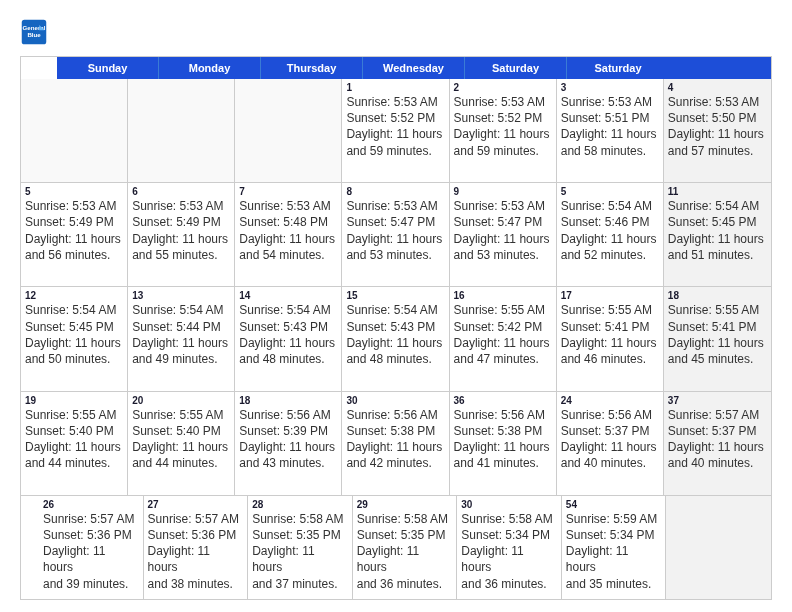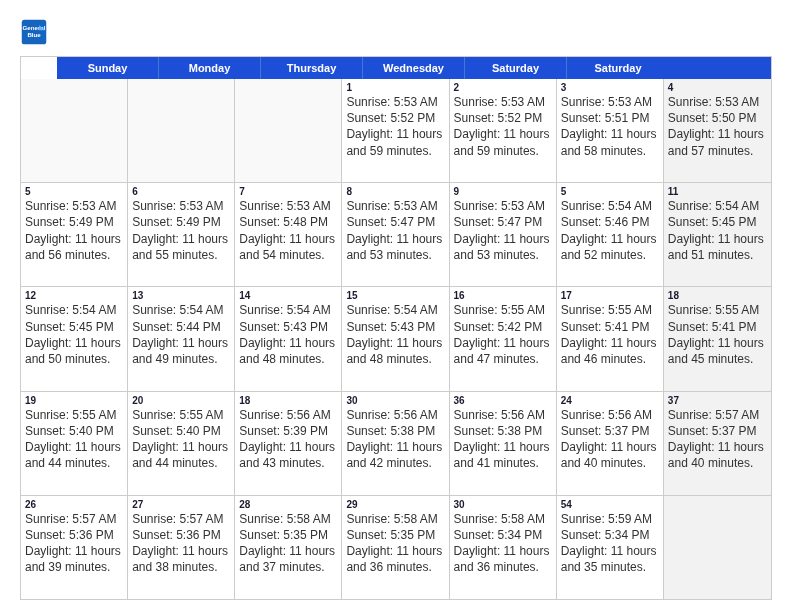--- a/index.html
+++ b/index.html
@@ -76,21 +76,21 @@
       flex: 1;
       display: flex;
       flex-direction: column;
     }
     .cal-week {
       display: grid;
       grid-template-columns: repeat(7, 1fr);
       flex: 1;
       border-bottom: 1px solid #ccc;
     }
-    .cal-week:last-child { border-bottom: none; }
+    .cal-week:last-child { border-bottom: none; margin-left: 18px; }
     .cal-cell {
       border-right: 1px solid #ccc;
       padding: 3px 4px;
       font-size: 8.5px;
       color: #333;
       min-height: 0;
       overflow: hidden;
       background: #fff;
     }
     .cal-cell:last-child { border-right: none; }

